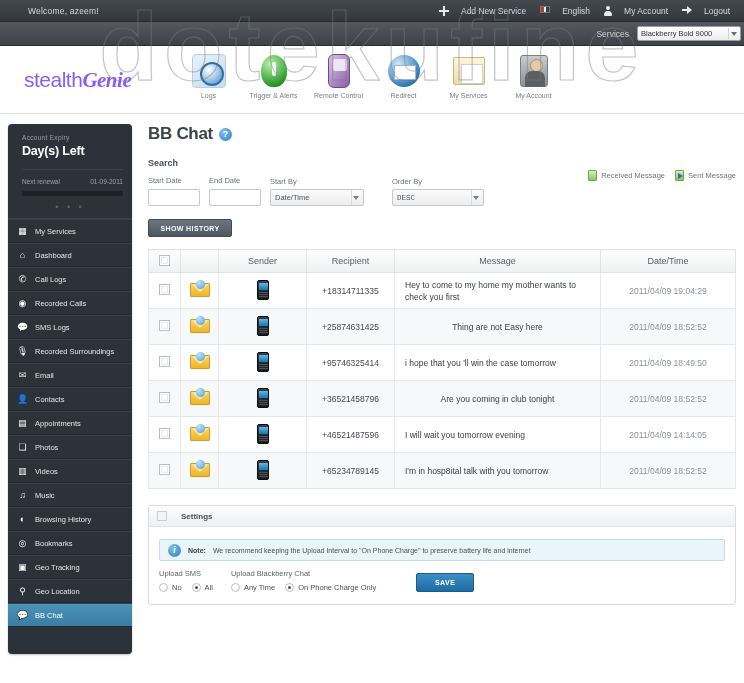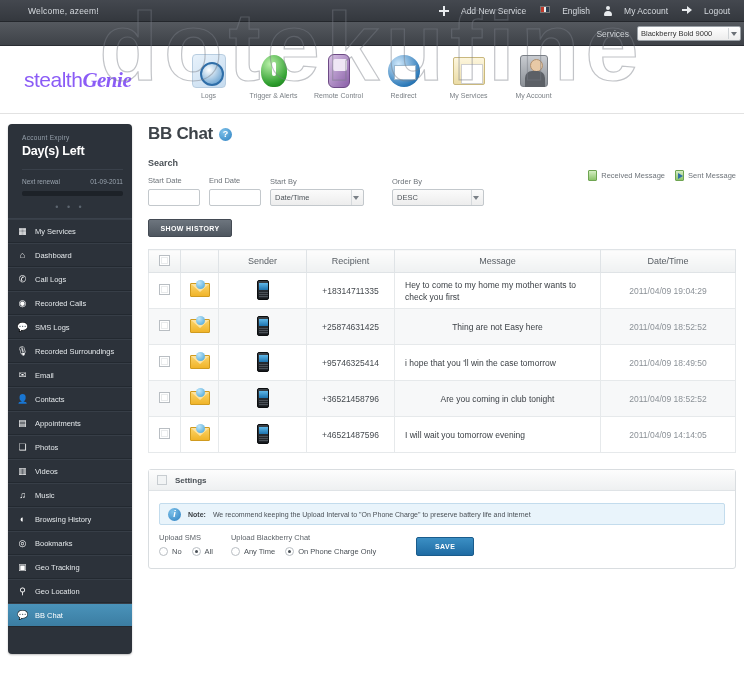--- a/index.html
+++ b/index.html
@@ -124,21 +124,21 @@
     background:radial-gradient(circle at 35% 30%,#7fc2ea,#2b7fc0);
     color:#fff;font-size:9px;font-weight:bold;display:flex;align-items:center;justify-content:center;cursor:pointer;}
 
   .searchlbl { font-size:9px; font-weight:bold; color:#4a5056; margin-top:14px; }
   .form { display:flex; align-items:flex-end; gap:9px; margin-top:8px; position:relative; }
   .fld .l { font-size:7.5px; color:#6d7379; margin-bottom:3px; }
   .inp { width:52px; height:17px; border:1px solid #c3c8cc; background:#fff; border-radius:2px; }
   .sel { height:17px; border:1px solid #c3c8cc; border-radius:2px;
          background:linear-gradient(#fbfbfb,#ededed); display:flex; align-items:center;
          padding:0 4px; font-size:7.5px; color:#4e545a; cursor:pointer; position:relative; }
-  .sel.wide { width:94px; } .sel.wide2 { width:92px; }
+  .sel.wide { width:94px; } .sel.wide2 { width:92px;font-family:Liberation Mono, monospace; }
   .sel .caret { margin-left:auto; width:0;height:0;
     border-left:3px solid transparent;border-right:3px solid transparent;border-top:4px solid #7a8087; }
   .sel .vsep { position:absolute; right:11px; top:0; bottom:0; width:1px; background:#d5d9dc; }
   .spacer-gap { width:10px; }
 
   .showbtn { margin-top:13px; width:84px; height:18px; border-radius:2px;
     background:linear-gradient(#6d757e,#4e565f); border:1px solid #434a53;
     color:#fff; font-size:7px; font-weight:bold; letter-spacing:.4px;
     display:flex; align-items:center; justify-content:center; cursor:pointer; }
 
@@ -175,21 +175,21 @@
   .bb { width:12px;height:20px;display:inline-block;border-radius:2px;
     background:linear-gradient(#3a3f45,#15181c); border:1px solid #0c0e10; position:relative;}
   .bb::before{content:"";position:absolute;left:1.5px;top:2px;width:9px;height:7px;
     background:linear-gradient(#5fb7e8,#1d73ae);}
   .bb::after{content:"";position:absolute;left:1.5px;top:11px;width:9px;height:6px;
     background:repeating-linear-gradient(#4b5158 0 1px,#22262b 1px 2px);}
 
   
   .settings { margin-top:16px; border:1px solid #d9dde0; border-radius:3px; background:#fff; }
   .st-head { height:21px; background:linear-gradient(#fdfdfd,#eef0f1); border-bottom:1px solid #dfe3e6;
-             display:flex; align-items:center; gap:8px; padding:0 8px; }
+             display:flex; align-items:center; gap:14px; padding:0 8px; }
   .st-head .sq { width:10px;height:10px;border:1px solid #c8cdd1;background:#f2f4f5; }
   .st-head .tt { font-size:8px; font-weight:bold; color:#4a5056; }
   .st-body { padding:12px 10px 12px 10px; }
   .note { background:#e9f4fb; border:1px solid #c3dced; border-radius:2px;
           height:22px; display:flex; align-items:center; gap:7px; padding:0 8px; }
   .note .i { width:13px;height:13px;border-radius:50%;
     background:radial-gradient(circle at 35% 30%,#7fc2ea,#2b7fc0);color:#fff;
     font-size:9px;font-style:italic;font-weight:bold;display:flex;align-items:center;justify-content:center;}
   .note .b { font-size:7px; font-weight:bold; color:#3c4146; }
   .note .t { font-size:7px; color:#4a5056; }
@@ -468,20 +468,28 @@
             <td class="c-msg ctr">Are you coming in club tonight</td>
             <td class="c-dt">2011/04/09 18:52:52</td>
           </tr>
           <tr>
             <td class="c-chk"><span class="chk"></span></td>
             <td class="c-env"><span class="env"></span></td>
             <td class="c-snd"><span class="bb"></span></td>
             <td class="c-rcp">+46521487596</td>
             <td class="c-msg">I will wait you tomorrow evening</td>
             <td class="c-dt">2011/04/09 14:14:05</td>
+          </tr>
+          <tr class="alt">
+            <td class="c-chk"><span class="chk"></span></td>
+            <td class="c-env"><span class="env"></span></td>
+            <td class="c-snd"><span class="bb"></span></td>
+            <td class="c-rcp">+65234789145</td>
+            <td class="c-msg">I'm in hosp8ital talk with you tomorrow</td>
+            <td class="c-dt">2011/04/09 18:52:52</td>
           </tr>
         </tbody>
       </table>
 
       <div class="settings">
         <div class="st-head">
           <span class="sq"></span>
           <span class="tt">Settings</span>
         </div>
         <div class="st-body">

